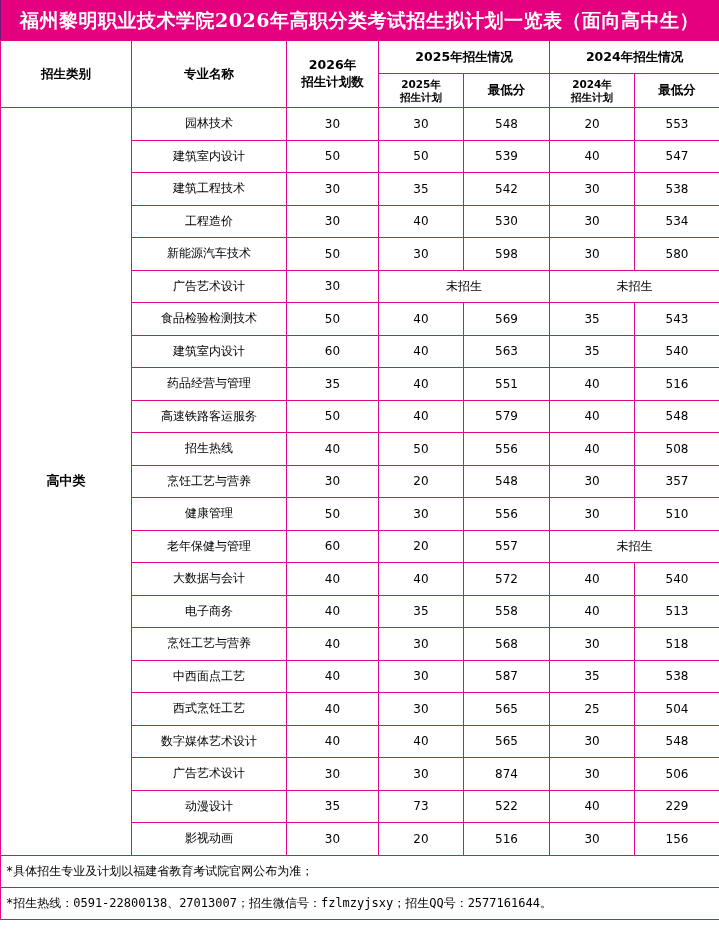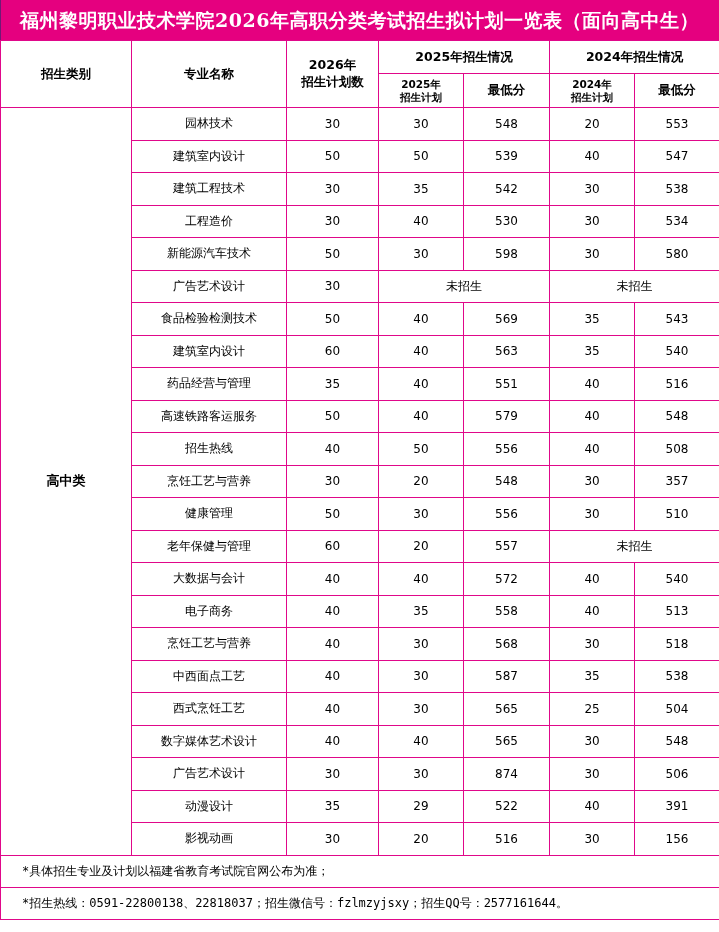--- a/index.html
+++ b/index.html
@@ -11,21 +11,21 @@
     border-left: 1px solid #701a75; border-right: 1px solid #e5007f;
   }
   table { border-collapse: collapse; width: 719px; table-layout: fixed; }
   td, th { border: 1.5px solid #e0088a; text-align: center; vertical-align: middle; padding: 0; font-size: 12px; }
   th { font-weight: bold; font-size: 12.5px; }
   .h1 th { height: 32px; }
   .h2 th { height: 33px; }
   .sub { font-size: 10.5px; line-height: 13px; }
   tbody td { height: 31.5px; font-size: 12px; }
   .cat { font-weight: bold; font-size: 13px; margin-left: 20px; }
-  .note td { text-align: left; padding-left: 21px; font-size: 12px; height: 31px; font-family: "DejaVu Sans Mono", "Liberation Mono", monospace; }
+  .note td { text-align: left; padding-left: 5px; font-size: 12px; height: 31px; font-family: "DejaVu Sans Mono", "Liberation Mono", monospace; }
 </style>
 </head>
 <body>
 
 <div class="title-bar">福州黎明职业技术学院2026年高职分类考试招生拟计划一览表（面向高中生）</div>
 
 <table>
   <colgroup>
     <col style="width:131px">
       <col style="width:155px">
@@ -222,35 +222,35 @@
         <td>广告艺术设计</td>
         <td>30</td>
         <td>30</td>
         <td>874</td>
         <td>30</td>
         <td>506</td>
       </tr>
       <tr>
         <td>动漫设计</td>
         <td>35</td>
-        <td>29</td>
+        <td>73</td>
         <td>522</td>
         <td>40</td>
-        <td>391</td>
+        <td>229</td>
       </tr>
       <tr>
         <td>影视动画</td>
         <td>30</td>
         <td>20</td>
         <td>516</td>
         <td>30</td>
         <td>156</td>
       </tr>
     </tbody>
   <tfoot>
     <tr class="note">
         <td colspan="7">*具体招生专业及计划以福建省教育考试院官网公布为准；</td>
       </tr>
     <tr class="note">
-        <td colspan="7">*招生热线：0591-22800138、22818037；招生微信号：fzlmzyjsxy；招生QQ号：2577161644。</td>
+        <td colspan="7">*招生热线：0591-22800138、27013007；招生微信号：fzlmzyjsxy；招生QQ号：2577161644。</td>
       </tr>
   </tfoot>
 </table>
 
 </body></html>

